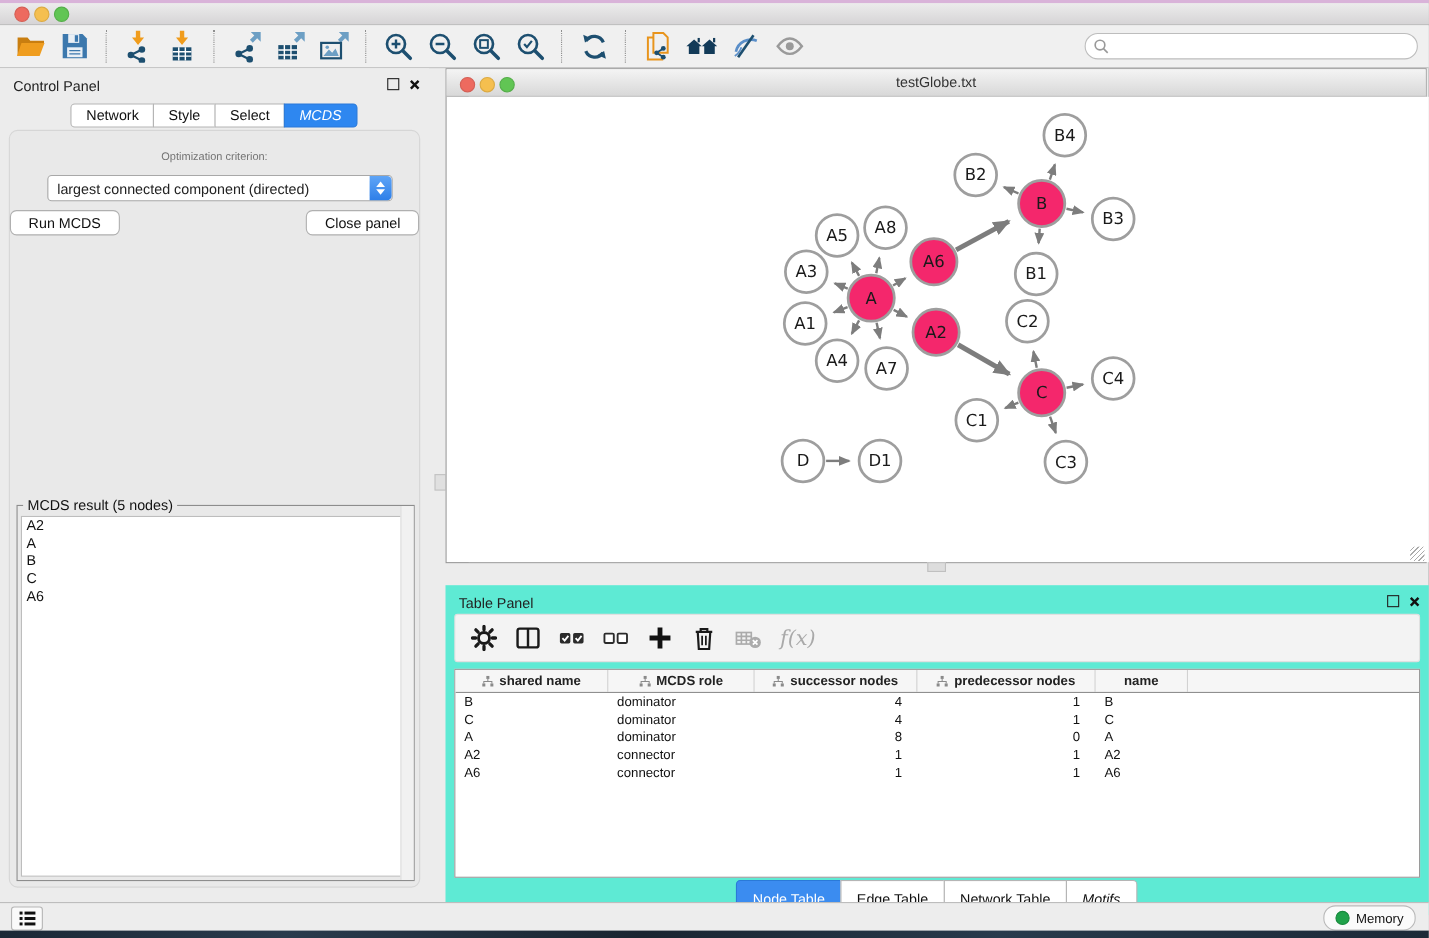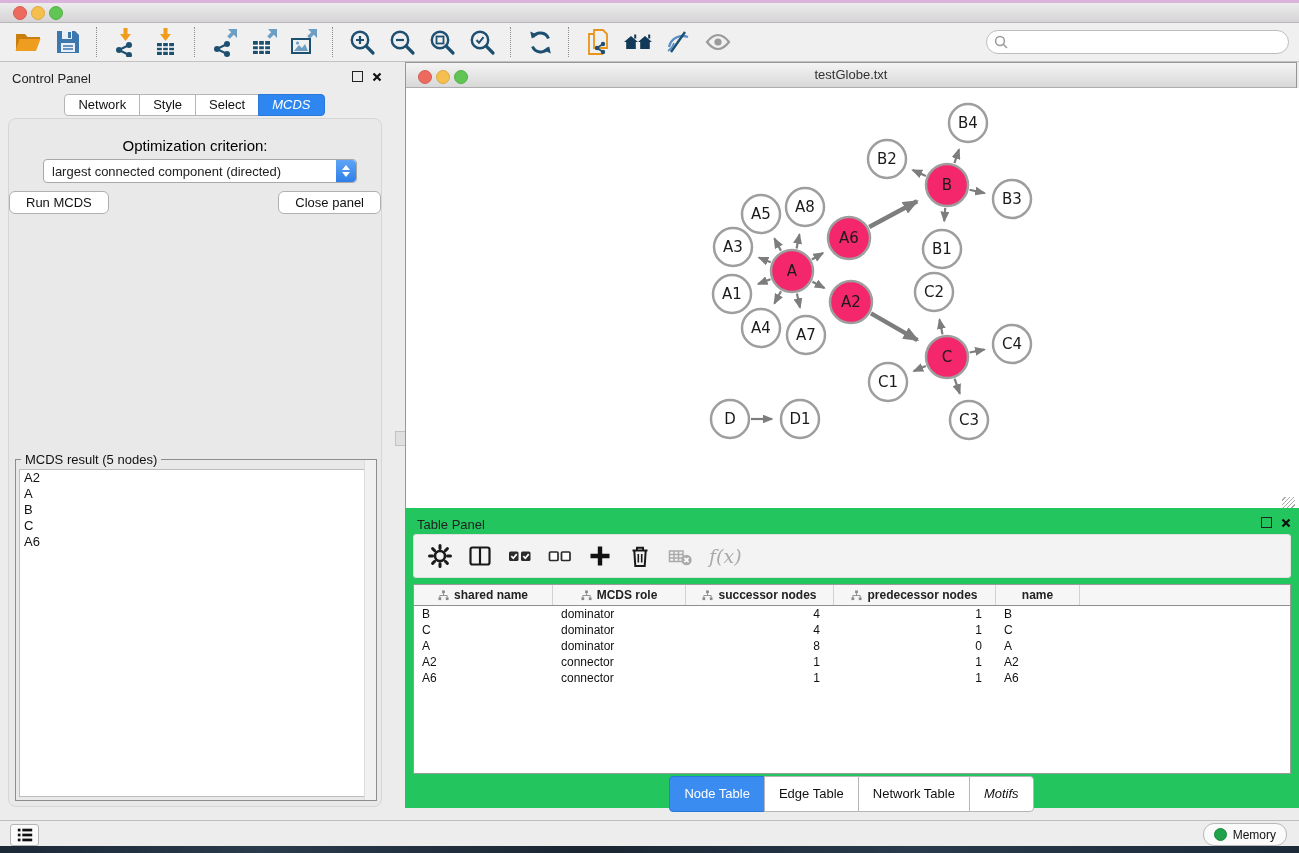--- a/index.html
+++ b/index.html
@@ -32,21 +32,21 @@
   .win-btns{position:absolute;right:8px;top:9px;display:flex;gap:9px;align-items:center;}
   .float-box{width:9px;height:9px;border:1.5px solid #222;display:inline-block;}
   .cp-tabs{position:absolute;left:0;top:32px;width:100%;display:flex;justify-content:center;}
   .seg{border:1px solid #b5b5b5;background:#fff;padding:2px 13px;font-size:13px;margin-left:-1px;
        color:#111;line-height:16px;}
   .seg:first-child{border-radius:4px 0 0 4px;}
   .seg:last-child{border-radius:0 4px 4px 0;font-style:italic;}
   .seg.active{background:#2e87f0;border-color:#2a79d8;color:#fff;}
   .cp-body{position:absolute;left:8px;top:56px;width:372px;height:687px;background:#e9e9e9;
            border:1px solid #d6d6d6;border-radius:8px;}
-  .opt-label{position:absolute;left:0;width:100%;top:18px;text-align:center;font-size:15px;color:#000000;}
+  .opt-label{position:absolute;left:0;width:100%;top:18px;text-align:center;font-size:10px;color:#737373;}
   .dropdown{position:absolute;left:34px;top:40px;width:312px;height:22px;background:#fff;
             border:1px solid #a8a8a8;border-radius:4px;display:flex;align-items:center;}
   .dropdown .dd-text{font-size:13px;padding-left:8px;flex:1;white-space:nowrap;overflow:hidden;}
   .dd-stepper{width:20px;height:22px;background:linear-gradient(#5fa5f7,#2e7fe8);border-radius:0 4px 4px 0;
               display:flex;flex-direction:column;align-items:center;justify-content:center;gap:2px;}
   .dd-up{width:0;height:0;border-left:4px solid transparent;border-right:4px solid transparent;border-bottom:5px solid #fff;}
   .dd-down{width:0;height:0;border-left:4px solid transparent;border-right:4px solid transparent;border-top:5px solid #fff;}
   .cp-buttons{position:absolute;left:0;top:72px;width:100%;display:flex;justify-content:space-between;gap:15px;}
   .btn{background:#fff;border:1px solid #b0b0b0;border-radius:6px;font-size:13px;padding:3px 16px;
        font-family:"Liberation Sans",sans-serif;color:#111;}
@@ -70,21 +70,21 @@
   .net-titlebar .tl.red{left:12px;}
   .net-titlebar .tl.yellow{left:30px;}
   .net-titlebar .tl.green{left:48px;}
   .net-title-text{position:absolute;left:0;right:0;top:4px;text-align:center;font-size:13px;color:#333;}
   .net-canvas{position:absolute;left:0;top:25px;width:890px;height:423px;background:#fff;margin-left:20px;}
   svg text{font-family:"DejaVu Sans",sans-serif;font-size:15px;fill:#1a1a1a;}
   .resize-grip{position:absolute;right:1px;bottom:1px;width:13px;height:13px;
      background:repeating-linear-gradient(135deg,transparent,transparent 2px,#aaa 2px,#aaa 3px);}
 
   
-  .table-panel{position:absolute;left:405px;top:508px;width:894px;height:300px;background:#22c55e;}
+  .table-panel{position:absolute;left:405px;top:532px;width:894px;height:300px;background:#5eead4;}
   .tp-toolbar{position:absolute;left:8px;top:26px;width:878px;height:44px;background:#f3f3f3;
               border:1px solid #e0e0e0;border-radius:3px;display:flex;align-items:center;gap:16px;
               padding-left:14px;box-sizing:border-box;}
   .tpicon{display:flex;align-items:center;justify-content:center;}
   .fx{font-family:"DejaVu Serif",serif;font-style:italic;font-size:19px;color:#a9a9a9;}
   .dtable{position:absolute;left:8px;top:76px;width:878px;height:190px;background:#fff;
           border:1px solid #9a9a9a;box-sizing:border-box;overflow:hidden;}
   .thead{display:flex;height:20px;background:#f6f6f6;border-bottom:1px solid #8f8f8f;}
   .th{display:flex;align-items:center;justify-content:center;gap:5px;font-size:12px;color:#222;
       border-right:1px solid #d2d2d2;box-sizing:border-box;flex:0 0 auto;font-weight:bold;}

